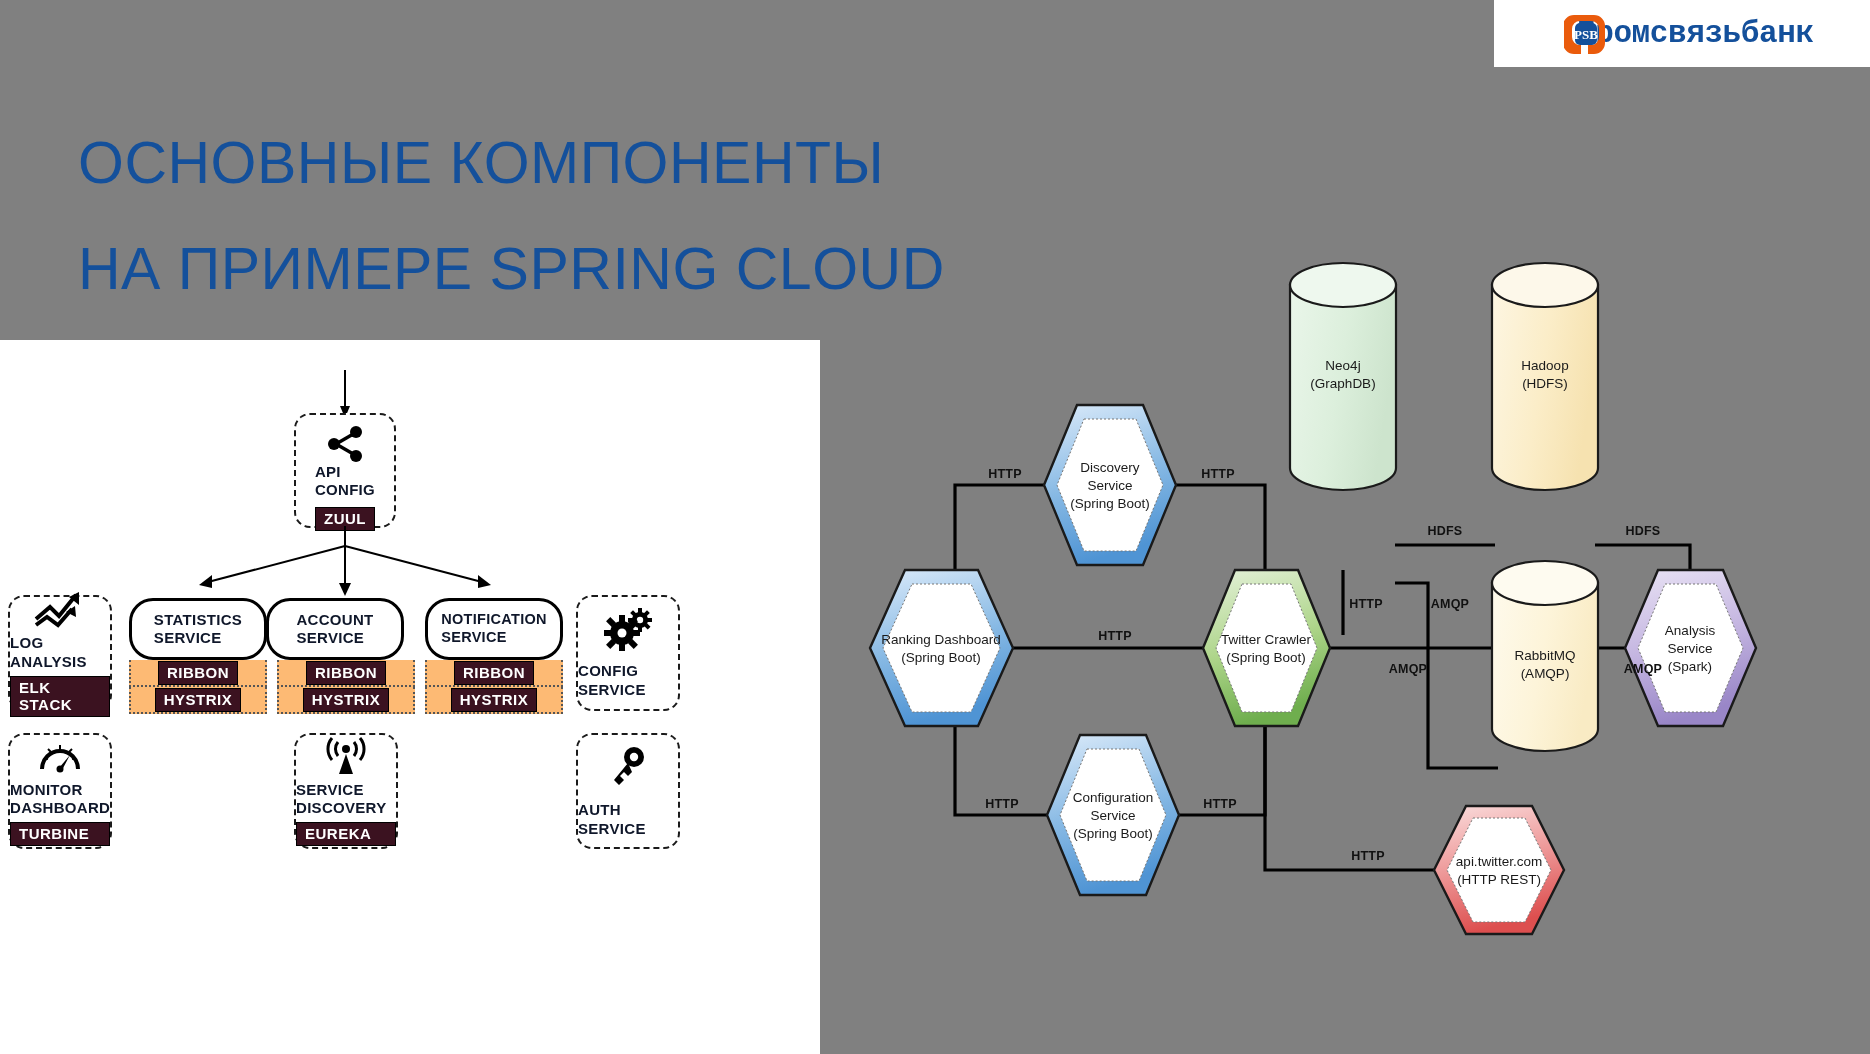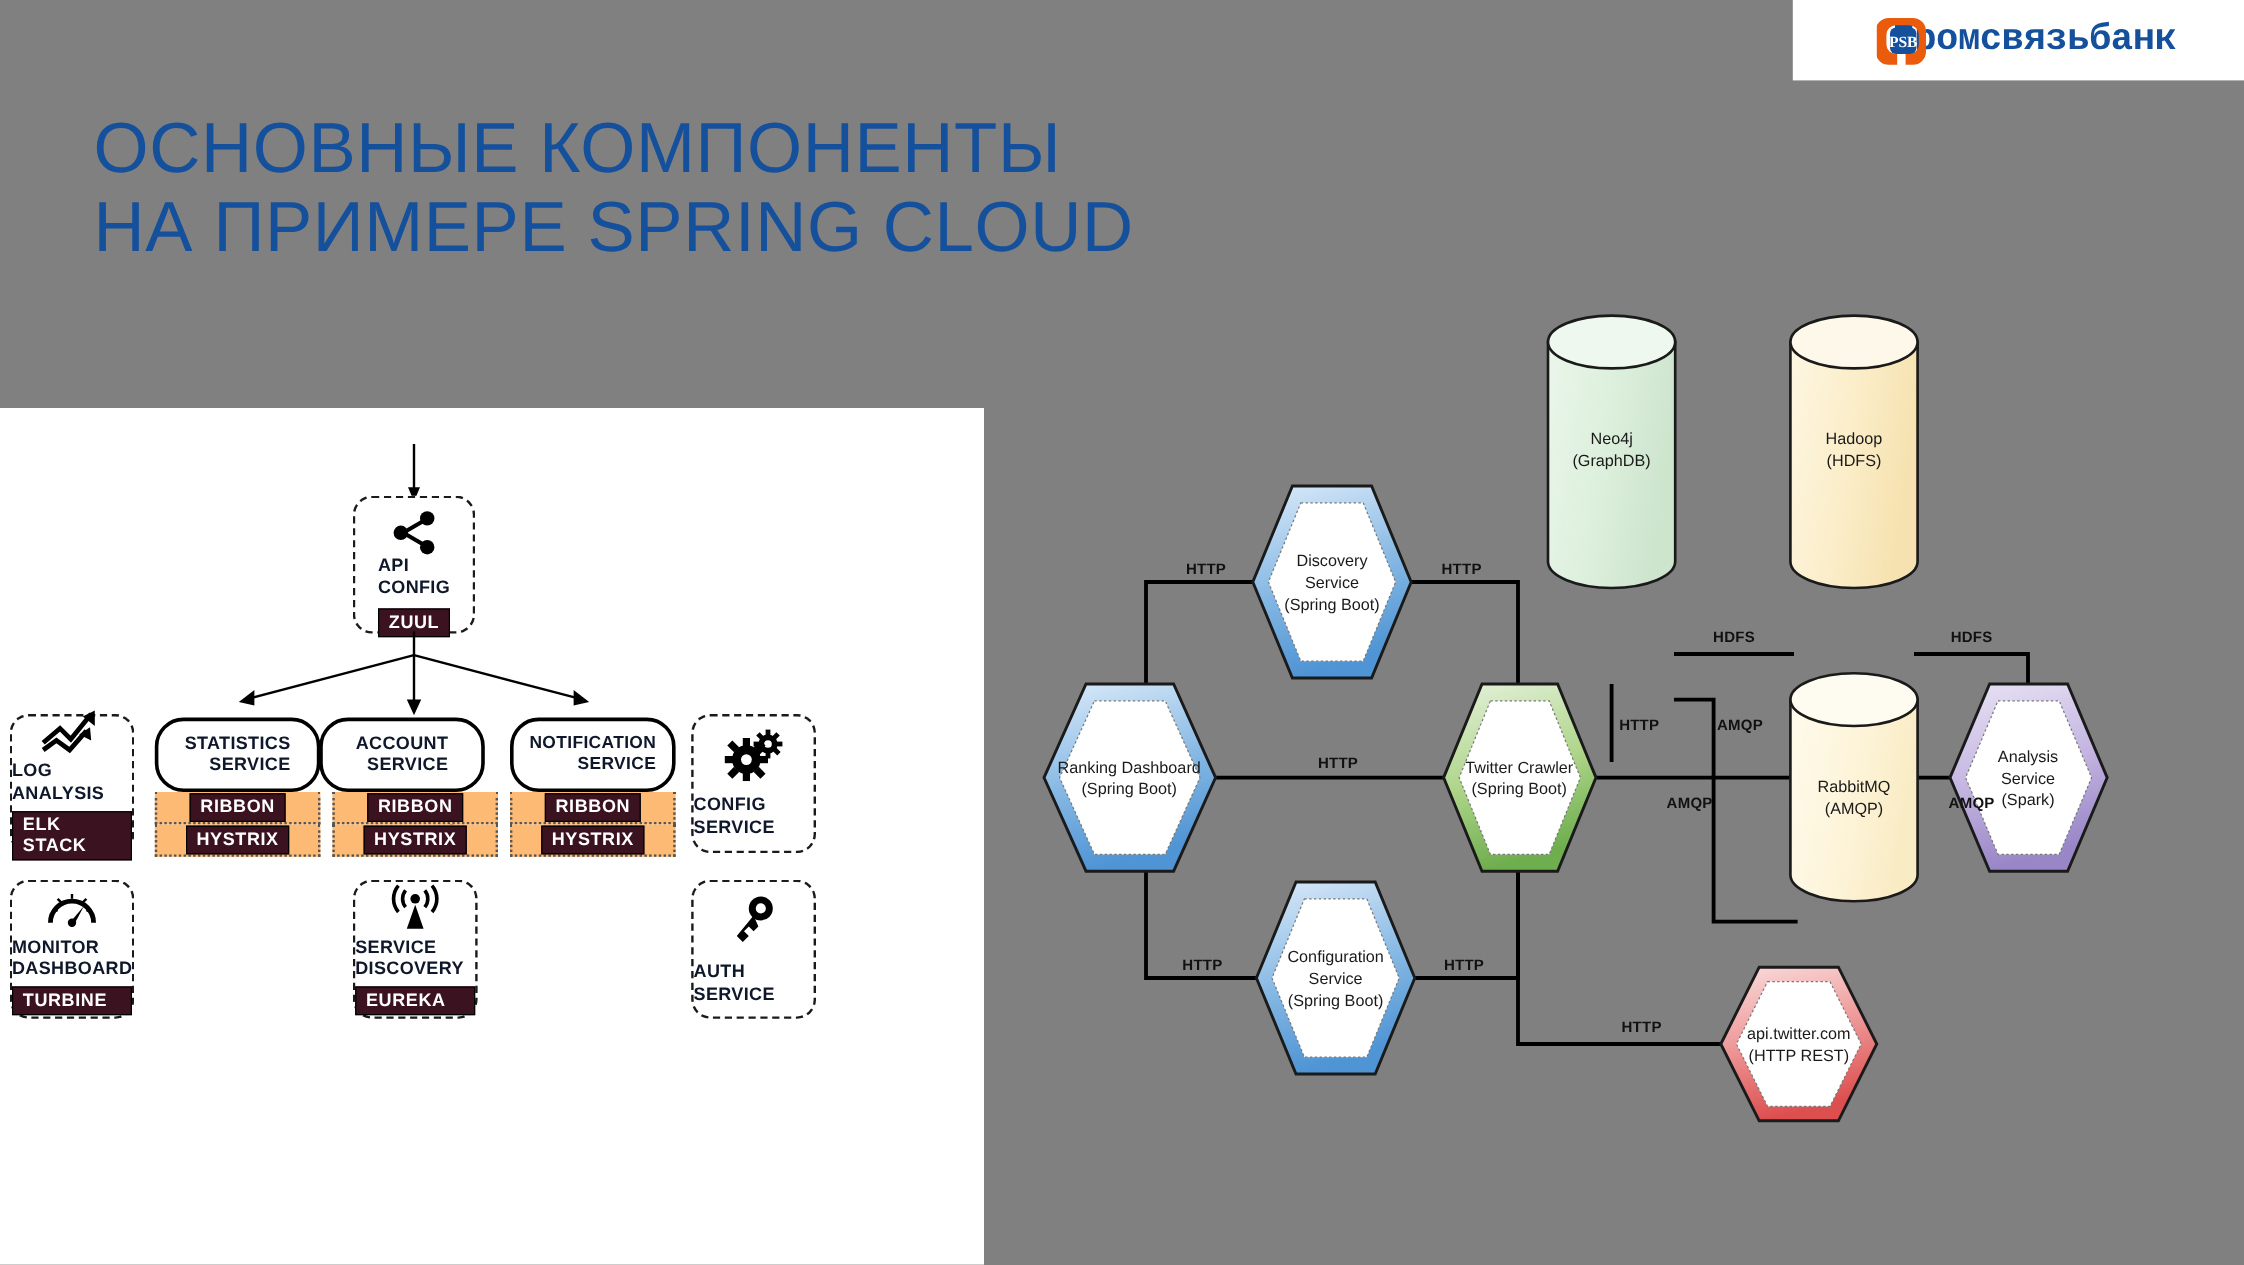--- a/index.html
+++ b/index.html
@@ -22,29 +22,29 @@
     font-weight: bold; font-size: 31px; color: #14509b; letter-spacing: -0.4px;
     margin-left: 13px; white-space: nowrap;
   }
 
   
   #title {
     position: absolute; left: 78px; top: 90px; width: 1200px;
     font-size: 59px; line-height: 1.12; color: #14509b;
     font-family: "Liberation Sans", sans-serif; font-weight: 400; letter-spacing: 0.5px;
   }
-  #title .line { display: block; white-space: nowrap; }
+  #title .line { display: block; white-space: nowrap; margin-top: 40px; }
 
   
   #panel {
     position: absolute; left: 0px; top: 340px; width: 820px; height: 714px;
     background: #ffffff;
   }
   .card-solid {
-    border: 3px solid #000; border-radius: 24px; background: #fff; text-align: right;
+    border: 3px solid #000; border-radius: 24px; background: #fff;
   }
   .card-dashed {
     border: 2px dashed #1a1a1a; border-radius: 16px; background: #fff;
   }
   .card-dotted {
     border: 2px dotted #555; background: #fdba74;
   }
   .node-label {
     font-weight: bold; font-size: 15px; color: #0f172a; line-height: 1.22;
     letter-spacing: 0.3px;

